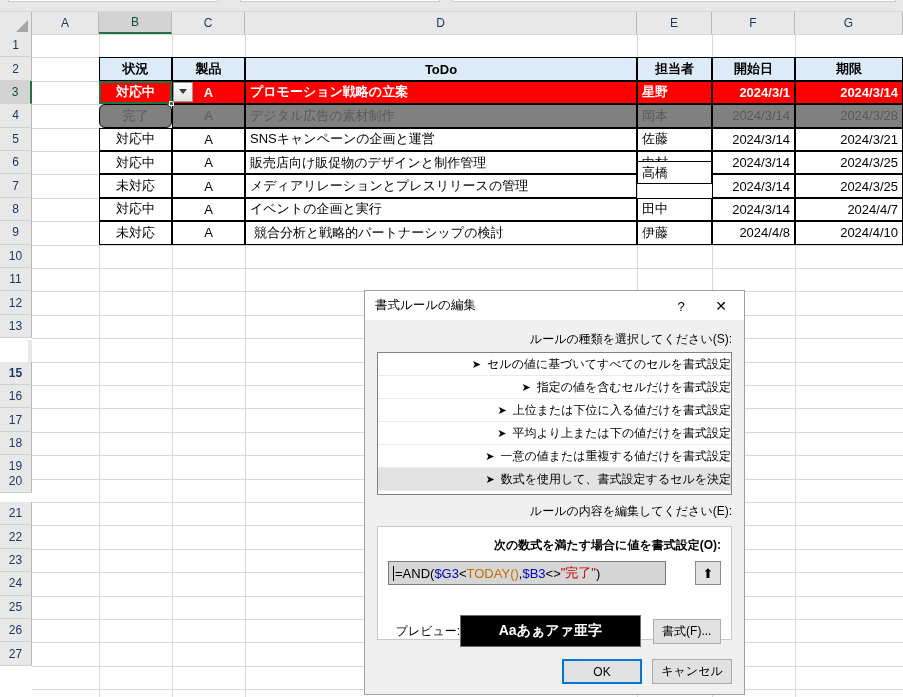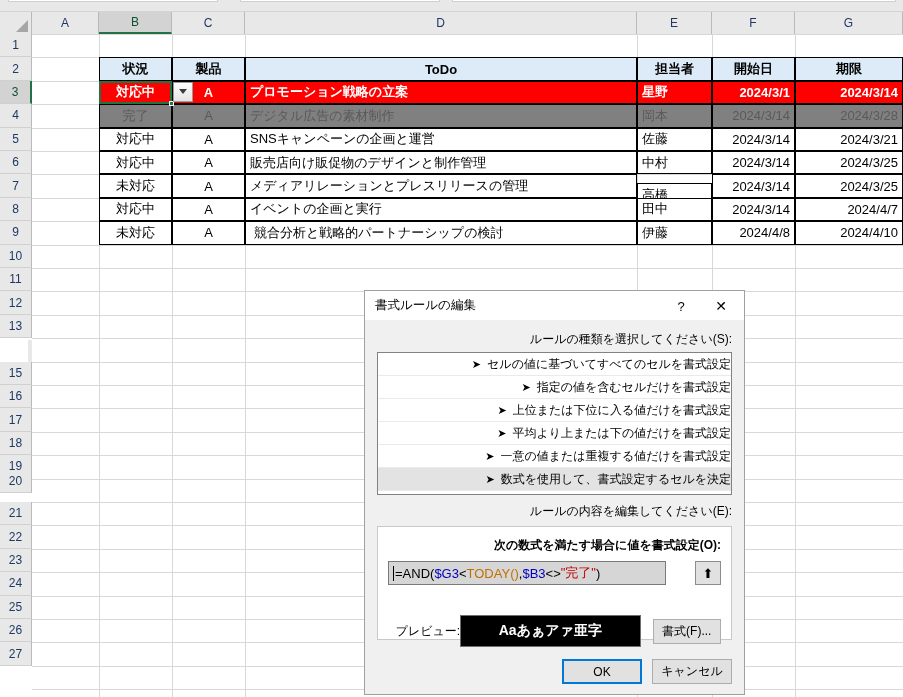--- a/index.html
+++ b/index.html
@@ -251,21 +251,21 @@
       <div class="row-h" style="top: 127.6px; height: 23.4px;">5</div>
       <div class="row-h" style="top: 151px; height: 23.4px;">6</div>
       <div class="row-h" style="top: 174.4px; height: 23.4px;">7</div>
       <div class="row-h" style="top: 197.8px; height: 23.4px;">8</div>
       <div class="row-h" style="top: 221.2px; height: 23.4px;">9</div>
       <div class="row-h" style="top: 244.6px; height: 23.4px;">10</div>
       <div class="row-h" style="top: 268px; height: 23.4px;">11</div>
       <div class="row-h" style="top: 291.4px; height: 23.4px;">12</div>
       <div class="row-h" style="top: 314.8px; height: 23.4px;">13</div>
       <div class="row-h" style="top: 340px; height: 23.4px; margin-left: 28px;">14</div>
-      <div class="row-h" style="top: 361.6px; height: 23.4px;">15</div>
+      <div class="row-h" style="top: 361.6px; height: 23.4px; font-weight: bold;">15</div>
       <div class="row-h" style="top: 385px; height: 23.4px;">16</div>
       <div class="row-h" style="top: 408.4px; height: 23.4px;">17</div>
       <div class="row-h" style="top: 431.8px; height: 23.4px;">18</div>
       <div class="row-h" style="top: 455.2px; height: 23.4px;">19</div>
       <div class="row-h" style="top: 470px; height: 23.4px;">20</div>
       <div class="row-h" style="top: 502px; height: 23.4px;">21</div>
       <div class="row-h" style="top: 525.4px; height: 23.4px;">22</div>
       <div class="row-h" style="top: 548.8px; height: 23.4px;">23</div>
       <div class="row-h" style="top: 572.2px; height: 23.4px;">24</div>
       <div class="row-h" style="top: 595.6px; height: 23.4px;">25</div>
@@ -317,42 +317,42 @@
         <div class="cell hdr" style="left: 213px; width: 392px; top: 23.4px; height: 23.4px;">ToDo</div>
         <div class="cell hdr" style="left: 605px; width: 75px; top: 23.4px; height: 23.4px;">担当者</div>
         <div class="cell hdr" style="left: 680px; width: 83px; top: 23.4px; height: 23.4px;">開始日</div>
         <div class="cell hdr" style="left: 763px; width: 108px; top: 23.4px; height: 23.4px;">期限</div>
         <div class="cell bordered red ctr" style="left: 67px; width: 73px; top: 46.8px; height: 23.4px;">対応中</div>
         <div class="cell bordered red ctr" style="left: 140px; width: 73px; top: 46.8px; height: 23.4px;">A</div>
         <div class="cell bordered red" style="left: 213px; width: 392px; top: 46.8px; height: 23.4px;">プロモーション戦略の立案</div>
         <div class="cell bordered red" style="left: 605px; width: 75px; top: 46.8px; height: 23.4px;">星野</div>
         <div class="cell bordered red rgt" style="left: 680px; width: 83px; top: 46.8px; height: 23.4px;">2024/3/1</div>
         <div class="cell bordered red rgt" style="left: 763px; width: 108px; top: 46.8px; height: 23.4px;">2024/3/14</div>
-        <div class="cell bordered gray ctr" style="left: 67px; width: 73px; top: 70.2px; height: 23.4px;">完了</div>
+        <div class="cell bordered gray ctr" style="left: 67px; width: 73px; top: 70.2px; height: 23.4px; border-radius: 6px;">完了</div>
         <div class="cell bordered gray ctr" style="left: 140px; width: 73px; top: 70.2px; height: 23.4px;">A</div>
         <div class="cell bordered gray" style="left: 213px; width: 392px; top: 70.2px; height: 23.4px;">デジタル広告の素材制作</div>
         <div class="cell bordered gray" style="left: 605px; width: 75px; top: 70.2px; height: 23.4px;">岡本</div>
         <div class="cell bordered gray rgt" style="left: 680px; width: 83px; top: 70.2px; height: 23.4px;">2024/3/14</div>
         <div class="cell bordered gray rgt" style="left: 763px; width: 108px; top: 70.2px; height: 23.4px;">2024/3/28</div>
         <div class="cell bordered plain ctr" style="left: 67px; width: 73px; top: 93.6px; height: 23.4px;">対応中</div>
         <div class="cell bordered plain ctr" style="left: 140px; width: 73px; top: 93.6px; height: 23.4px;">A</div>
         <div class="cell bordered plain" style="left: 213px; width: 392px; top: 93.6px; height: 23.4px;">SNSキャンペーンの企画と運営</div>
         <div class="cell bordered plain" style="left: 605px; width: 75px; top: 93.6px; height: 23.4px;">佐藤</div>
         <div class="cell bordered plain rgt" style="left: 680px; width: 83px; top: 93.6px; height: 23.4px;">2024/3/14</div>
         <div class="cell bordered plain rgt" style="left: 763px; width: 108px; top: 93.6px; height: 23.4px;">2024/3/21</div>
         <div class="cell bordered plain ctr" style="left: 67px; width: 73px; top: 117px; height: 23.4px;">対応中</div>
         <div class="cell bordered plain ctr" style="left: 140px; width: 73px; top: 117px; height: 23.4px;">A</div>
         <div class="cell bordered plain" style="left: 213px; width: 392px; top: 117px; height: 23.4px;">販売店向け販促物のデザインと制作管理</div>
         <div class="cell bordered plain" style="left: 605px; width: 75px; top: 117px; height: 23.4px;">中村</div>
         <div class="cell bordered plain rgt" style="left: 680px; width: 83px; top: 117px; height: 23.4px;">2024/3/14</div>
         <div class="cell bordered plain rgt" style="left: 763px; width: 108px; top: 117px; height: 23.4px;">2024/3/25</div>
         <div class="cell bordered plain ctr" style="left: 67px; width: 73px; top: 140.4px; height: 23.4px;">未対応</div>
         <div class="cell bordered plain ctr" style="left: 140px; width: 73px; top: 140.4px; height: 23.4px;">A</div>
         <div class="cell bordered plain" style="left: 213px; width: 392px; top: 140.4px; height: 23.4px;">メディアリレーションとプレスリリースの管理</div>
-        <div class="cell bordered plain" style="left: 605px; width: 75px; top: 149px; height: 23.4px;">高橋</div>
+        <div class="cell bordered plain" style="left: 605px; width: 75px; top: 127px; height: 23.4px;">高橋</div>
         <div class="cell bordered plain rgt" style="left: 680px; width: 83px; top: 140.4px; height: 23.4px;">2024/3/14</div>
         <div class="cell bordered plain rgt" style="left: 763px; width: 108px; top: 140.4px; height: 23.4px;">2024/3/25</div>
         <div class="cell bordered plain ctr" style="left: 67px; width: 73px; top: 163.8px; height: 23.4px;">対応中</div>
         <div class="cell bordered plain ctr" style="left: 140px; width: 73px; top: 163.8px; height: 23.4px;">A</div>
         <div class="cell bordered plain" style="left: 213px; width: 392px; top: 163.8px; height: 23.4px;">イベントの企画と実行</div>
         <div class="cell bordered plain" style="left: 605px; width: 75px; top: 163.8px; height: 23.4px;">田中</div>
         <div class="cell bordered plain rgt" style="left: 680px; width: 83px; top: 163.8px; height: 23.4px;">2024/3/14</div>
         <div class="cell bordered plain rgt" style="left: 763px; width: 108px; top: 163.8px; height: 23.4px;">2024/4/7</div>
         <div class="cell bordered plain ctr" style="left: 67px; width: 73px; top: 187.2px; height: 23.4px;">未対応</div>
         <div class="cell bordered plain ctr" style="left: 140px; width: 73px; top: 187.2px; height: 23.4px;">A</div>

